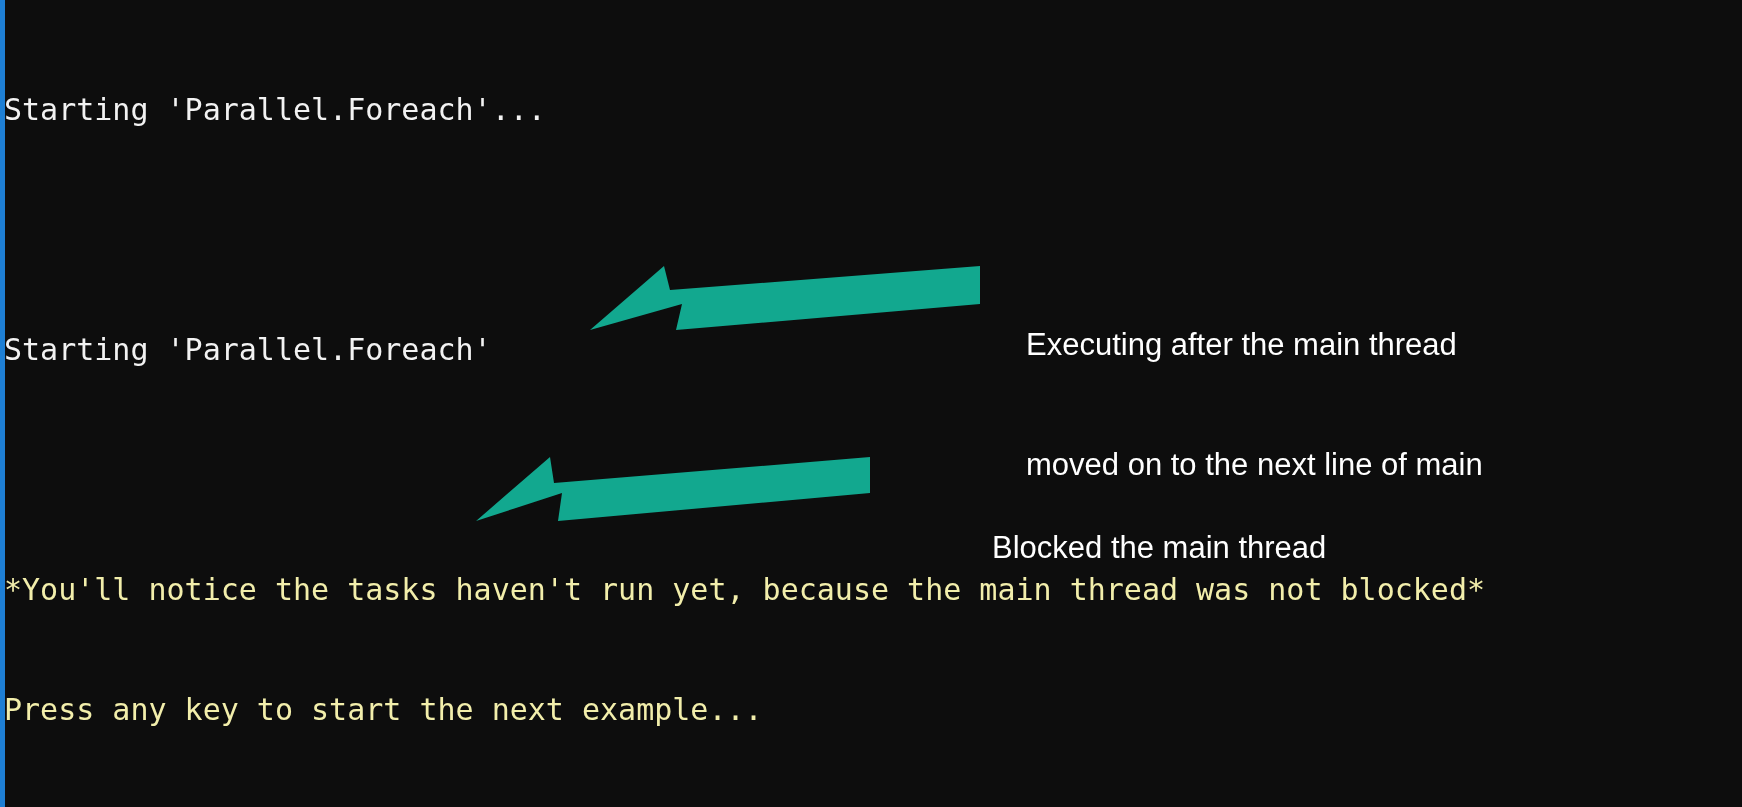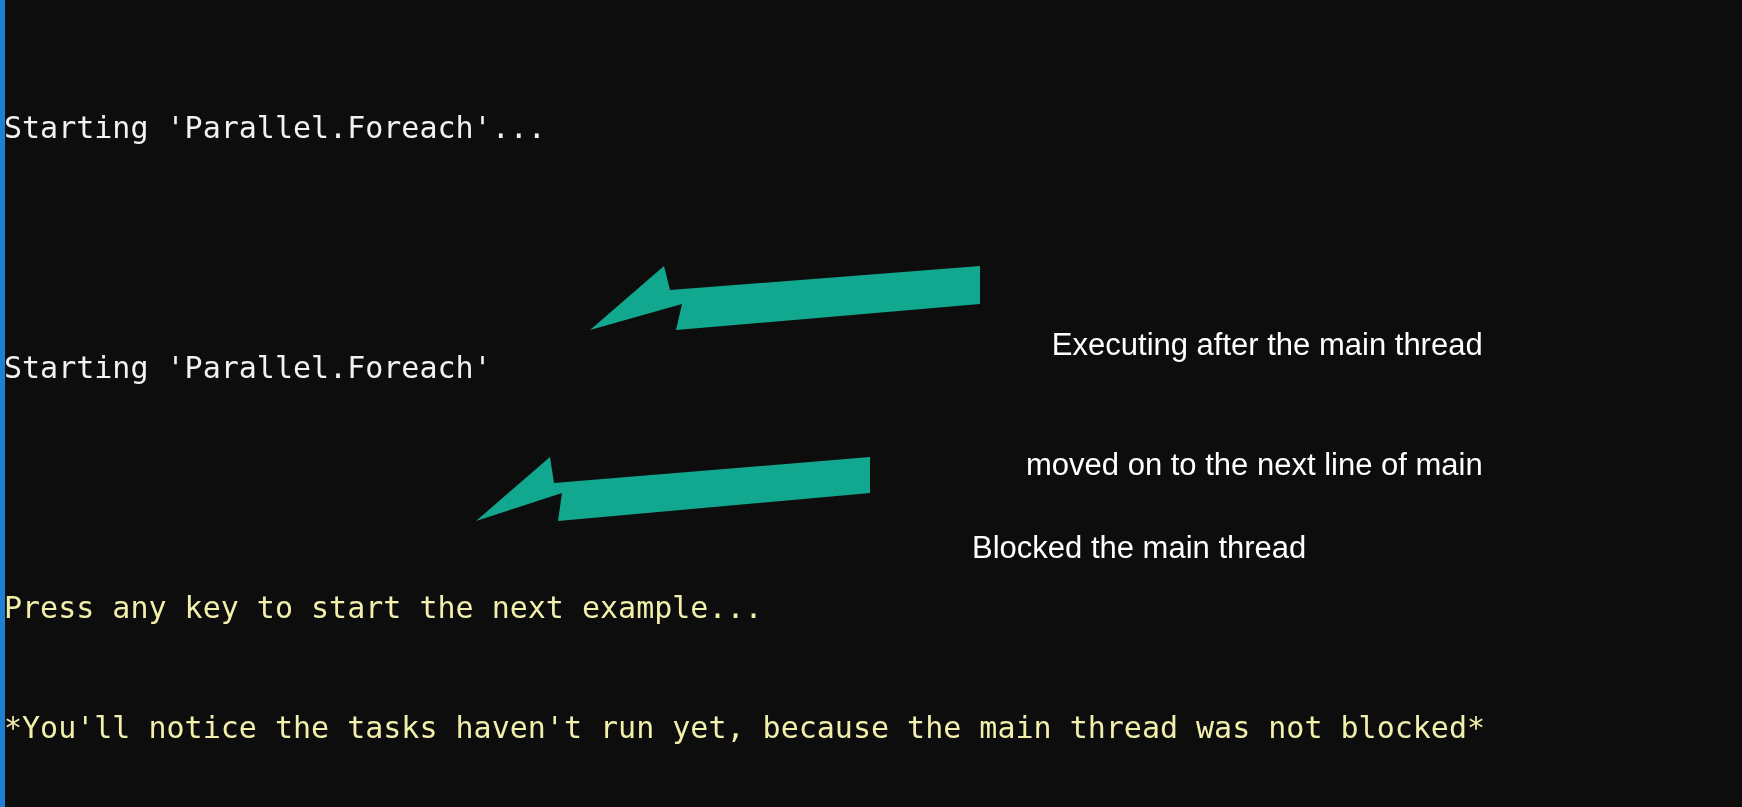--- a/index.html
+++ b/index.html
@@ -26,62 +26,61 @@
     position: absolute;
     left: 0;
     top: 0;
     width: 1742px;
     height: 807px;
     font-family: "DejaVu Sans Mono", "Liberation Mono", monospace;
     font-size: 30px;
     line-height: 40px;
     white-space: pre;
     letter-spacing: 0px;
-    padding-top: 28px;
+    padding-top: 10px;
     box-sizing: border-box;
   }
   .cline {
     height: 40px;
     padding-left: 4px;
   }
   .c-white { color: #f2f2f2; }
   .c-yellow { color: #f2eeab; }
 
   .annot {
     position: absolute;
     font-family: "Liberation Sans", sans-serif;
     font-size: 31px;
     line-height: 40px;
     color: #ffffff;
     white-space: pre;
-    text-align: right;
   }
   #annot-1 { left: 1026px; top: 245px; }
-  #annot-2 { left: 972px; top: 448px; }
+  #annot-2 { left: 992px; top: 448px; }
 
   .arrow-svg {
     position: absolute;
   }
   #arrow-1-wrap { left: 520px; top: 252px; }
   #arrow-2-wrap { left: 470px; top: 443px; }
 </style>
 </head>
 <body>
 
 <div id="stage">
 
   <div id="left-stripe"></div>
 
   <div id="console">
     <div class="cline c-white">Starting 'Parallel.Foreach'...</div>
     <div class="cline c-white"></div>
     <div class="cline c-white">Starting 'Parallel.Foreach'</div>
     <div class="cline c-white"></div>
+    <div class="cline c-yellow">*You'll notice the tasks haven't run yet, because the main thread was not blocked*</div>
     <div class="cline c-yellow">Press any key to start the next example...</div>
-    <div class="cline c-yellow">*You'll notice the tasks haven't run yet, because the main thread was not blocked*</div>
     
     
     
     
     
     
     
     
     
     

